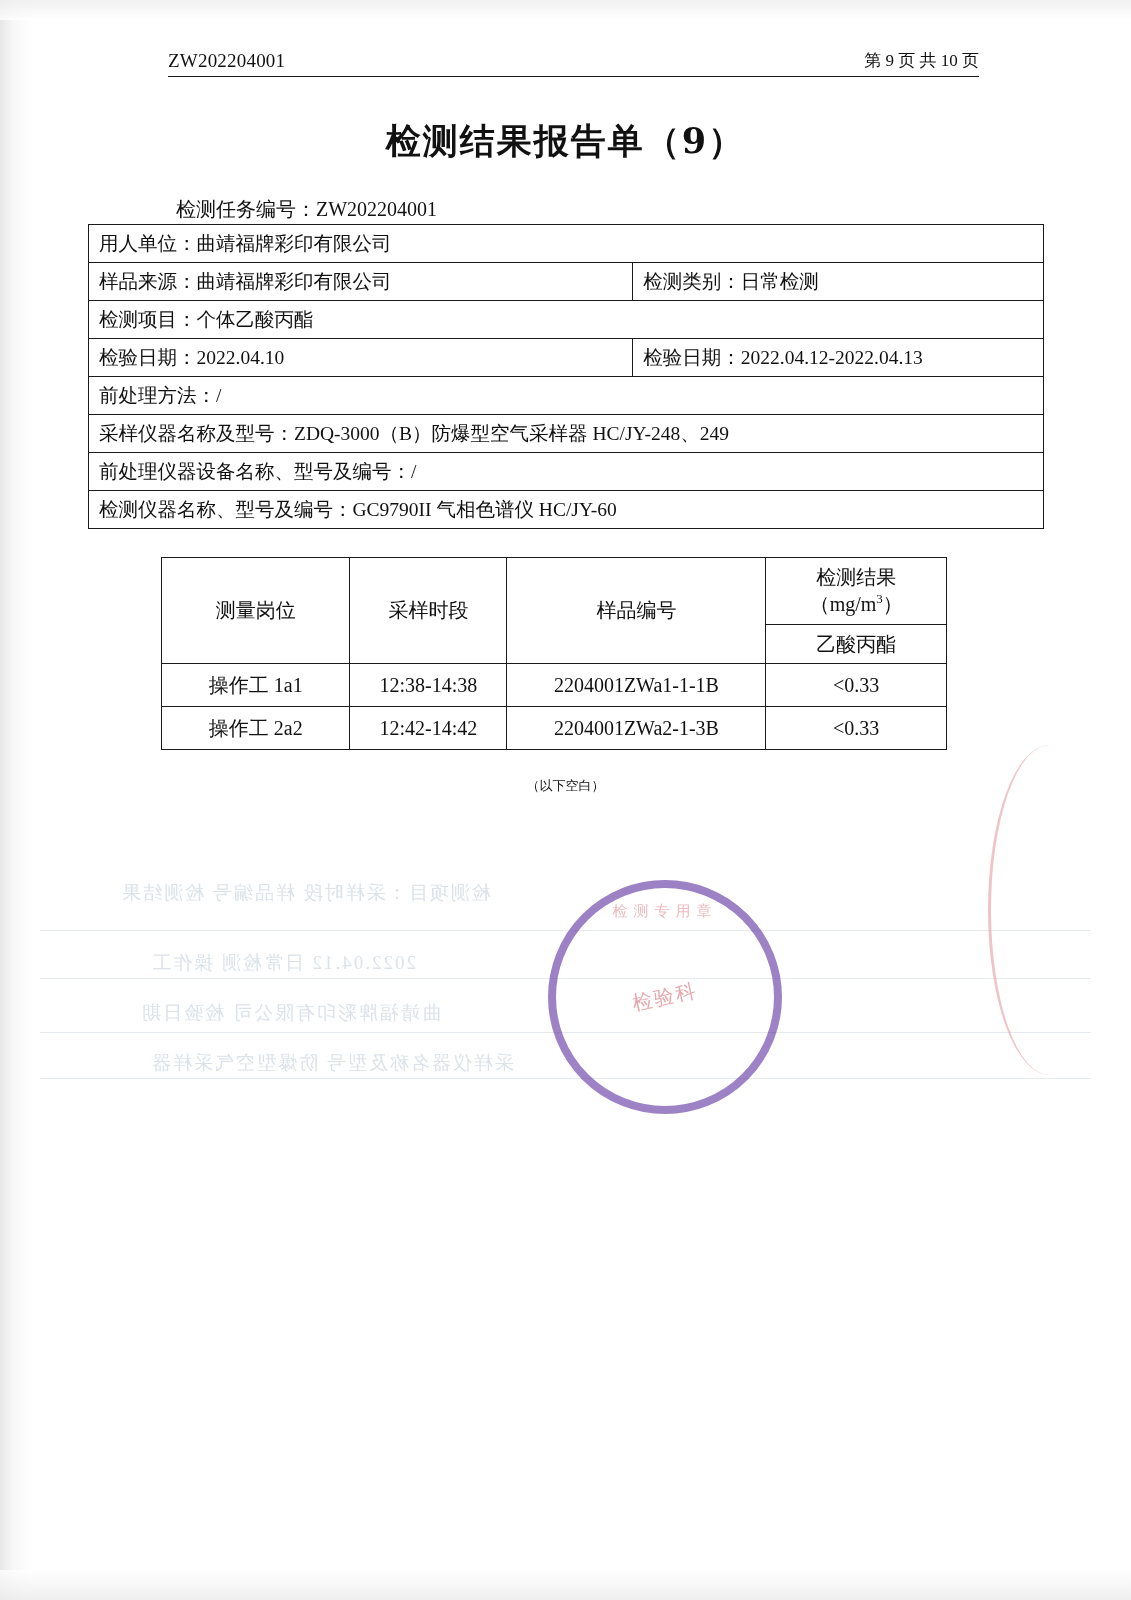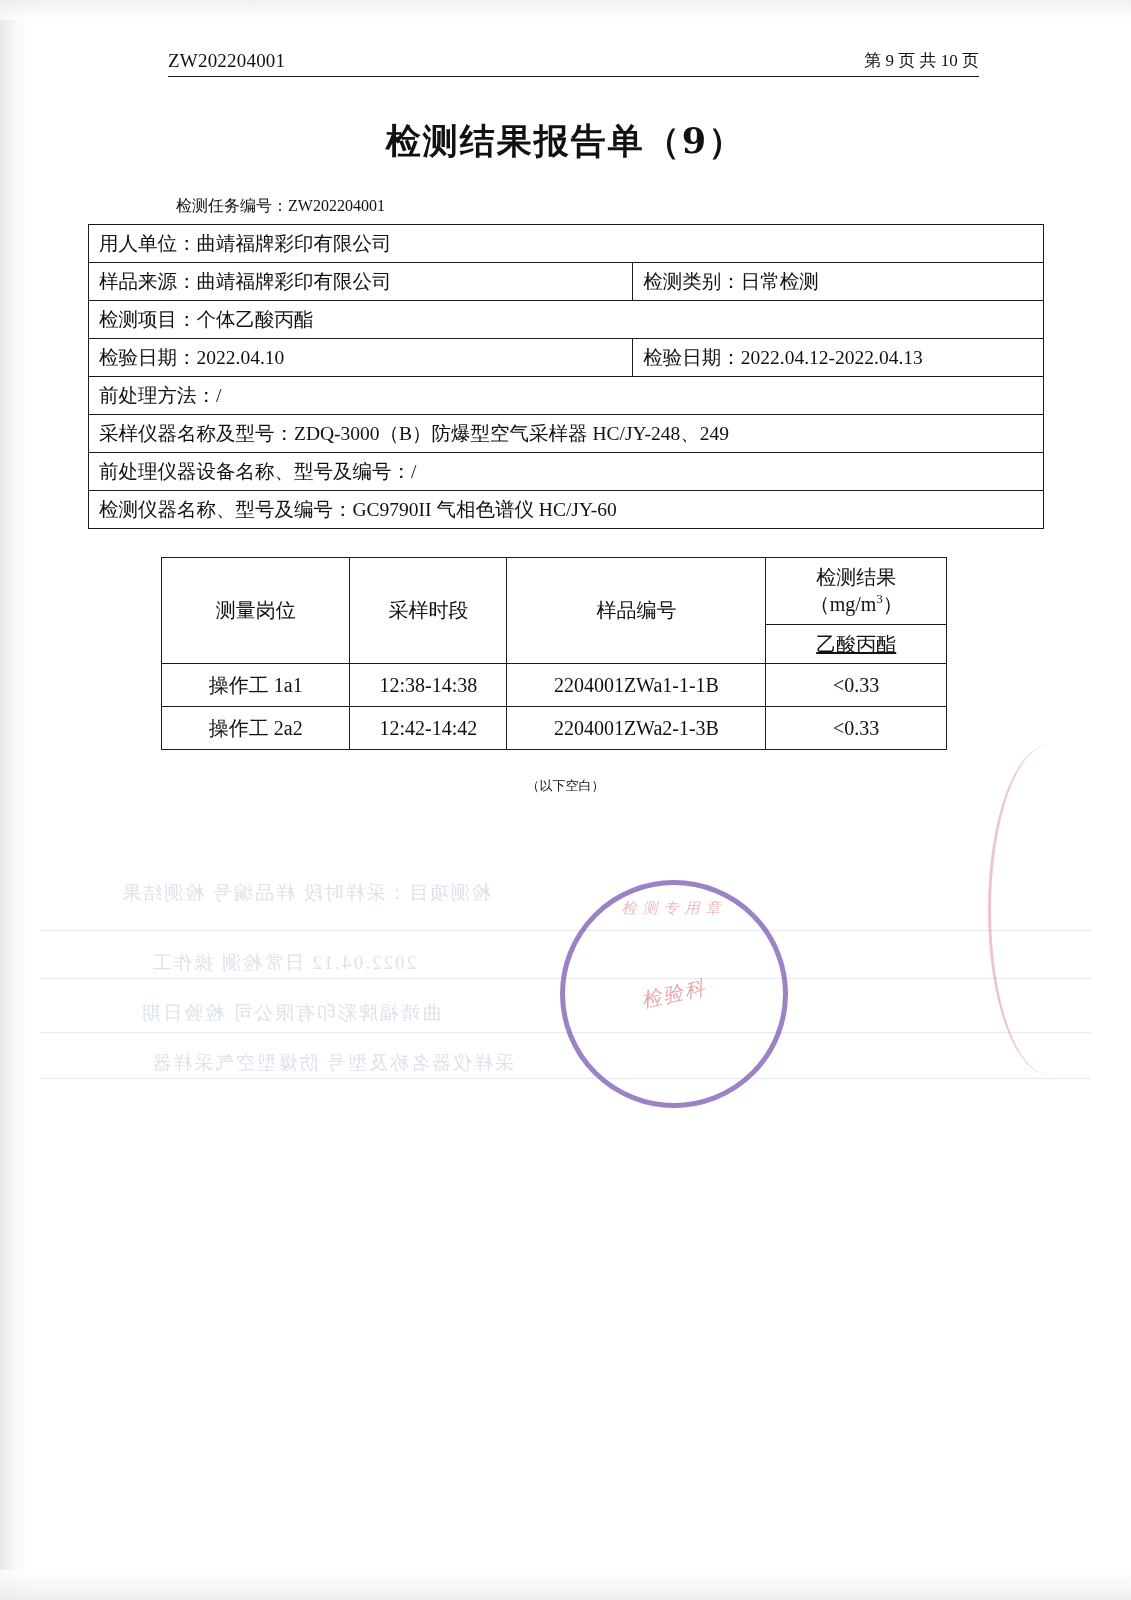--- a/index.html
+++ b/index.html
@@ -65,21 +65,21 @@
     font-size: 35px;
     font-weight: bold;
     letter-spacing: 2px;
     font-family: "DejaVu Serif", "Liberation Serif", serif;
   }
 
   .task-no {
     position: absolute;
     top: 196px;
     left: 176px;
-    font-size: 16px;
+    font-size: 20px;
   }
 
   table.info {
     position: absolute;
     top: 224px;
     left: 88px;
     width: 956px;
     border-collapse: collapse;
     font-size: 19.5px;
   }
@@ -100,21 +100,21 @@
     border-collapse: collapse;
     font-size: 20px;
     text-align: center;
   }
   table.results td, table.results th {
     border: 1.4px solid #1b1b1b;
     font-weight: normal;
     padding: 2px 4px;
   }
   .rh-tall { height: 62px; }
-  .rh-sub { height: 34px; text-decoration: underline; }
+  .rh-sub { height: 34px; }
   .res-row td { height: 38px; }
   .sup { font-size: 13px; vertical-align: super; }
 
   .note-detect {
     position: absolute;
     top: 740px;
     left: 0; right: 0;
     text-align: center;
     font-size: 20px;
   }
@@ -140,29 +140,28 @@
   .ghost-line {
     position: absolute;
     left: 40px; right: 40px;
     border-top: 1px solid #cfd9e4;
     opacity: .55;
   }
 
   
   .stamp {
     position: absolute;
-    left: 560px;
+    left: 548px;
     top: 880px;
     width: 218px;
     height: 218px;
-    border: 5px solid #4c1d95;
+    border: 8px solid #4c1d95;
     border-radius: 50%;
     opacity: .55;
     pointer-events: none;
-    font-style: italic;
   }
   .stamp-inner {
     position: absolute;
     left: 50%; top: 50%;
     transform: translate(-50%, -50%) rotate(-12deg);
     color: #c9444f;
     font-size: 20px;
     letter-spacing: 2px;
     white-space: nowrap;
     opacity: .85;

